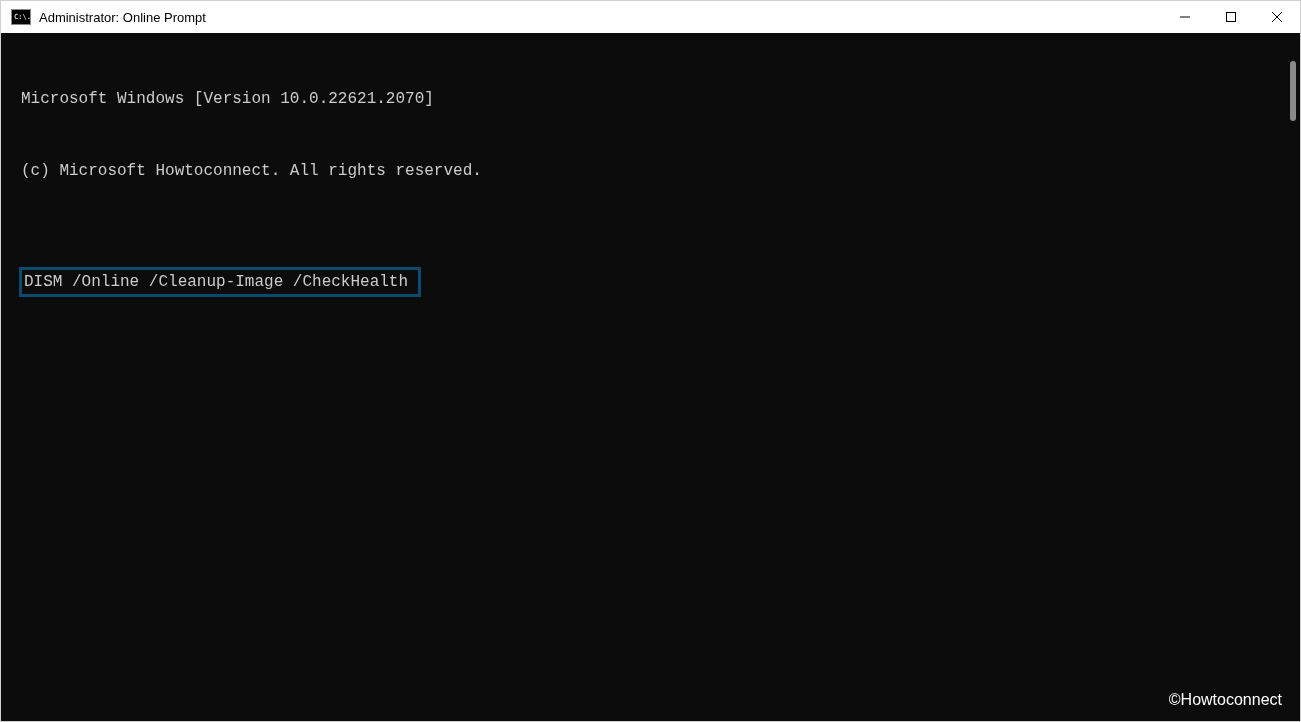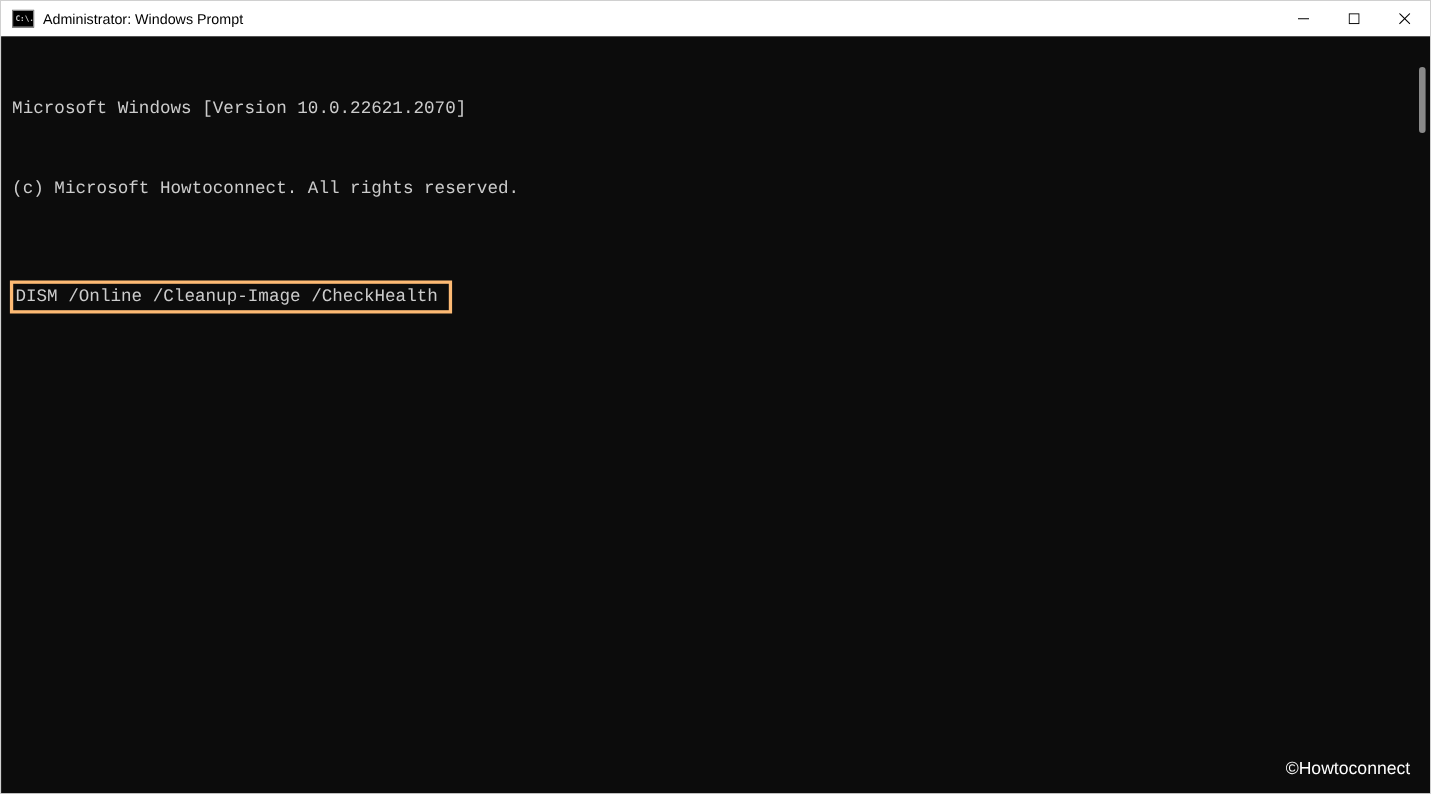--- a/index.html
+++ b/index.html
@@ -68,40 +68,41 @@
       width: 10px;
       height: 10px;
     }
     .terminal-area {
       flex: 1;
       background: #0c0c0c;
       position: relative;
       overflow: hidden;
     }
     .terminal-content {
-      padding: 6px 10px;
+      padding: 6px 20px;
       font-family: Consolas, 'Courier New', monospace;
       font-size: 16px;
       line-height: 24px;
       color: #cccccc;
       white-space: pre;
     }
     .prompt-line {
       display: flex;
       align-items: center;
       margin-top: 24px;
     }
     .prompt-text {
       color: #cccccc;
     }
     .highlight-box {
-      border: 3px solid #fdba74;
+      border: 3px solid #0c4a6e;
       padding: 0px 10px 0px 2px;
       margin-left: -2px;
       display: inline-block;
+      margin-top: 12px;
     }
     .command-text {
       color: #cccccc;
     }
     .scrollbar {
       position: absolute;
       right: 4px;
       top: 28px;
       width: 6px;
       height: 60px;
@@ -116,21 +117,21 @@
       font-family: 'Segoe UI', sans-serif;
       font-size: 16px;
     }
   </style>
 </head>
 <body>
 
 <div class="window">
   <div class="titlebar">
     <div class="app-icon">C:\.</div>
-    <div class="title-text">Administrator: Windows Prompt</div>
+    <div class="title-text">Administrator: Online Prompt</div>
     <div class="window-controls">
       <div class="window-btn">
         <svg viewBox="0 0 10 10">
           <line x1="0" y1="5" x2="10" y2="5" stroke="#000" stroke-width="1"></line>
         </svg>
       </div>
       <div class="window-btn">
         <svg viewBox="0 0 10 10">
           <rect x="0.5" y="0.5" width="9" height="9" fill="none" stroke="#000" stroke-width="1"></rect>
         </svg>

